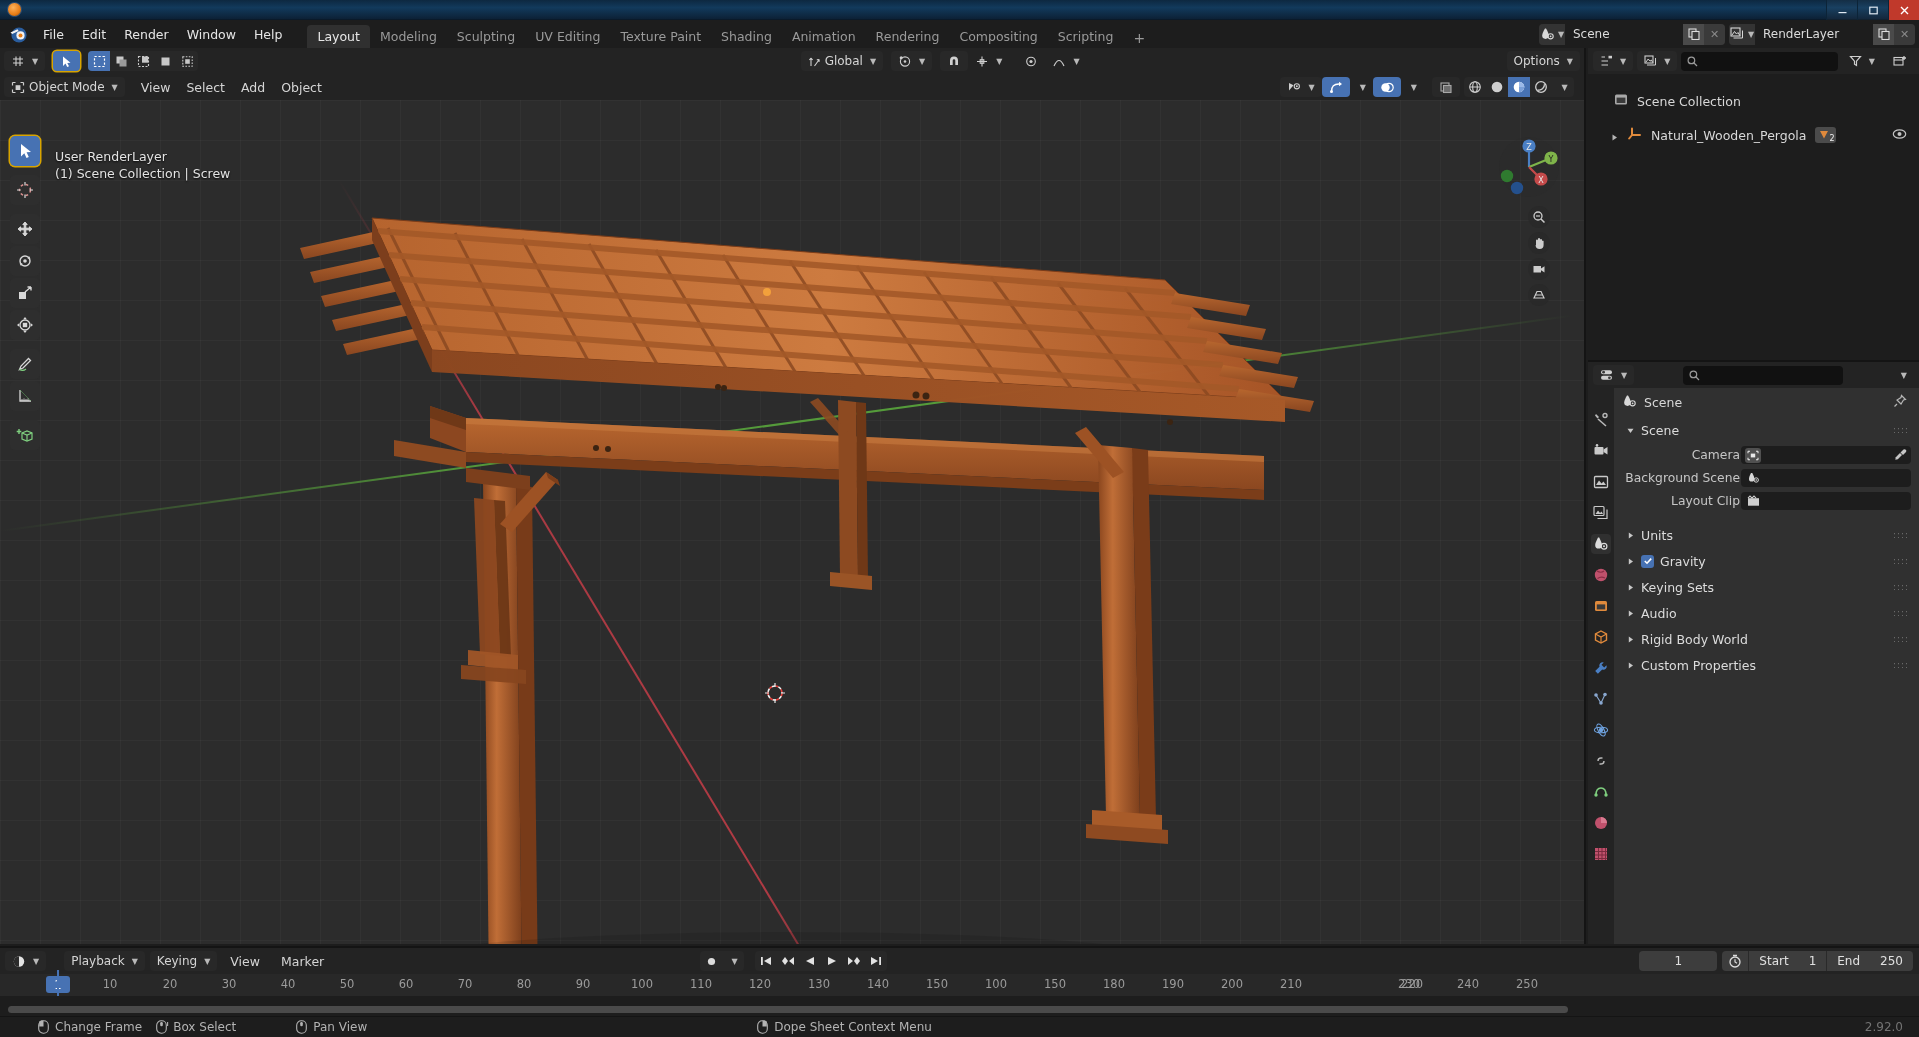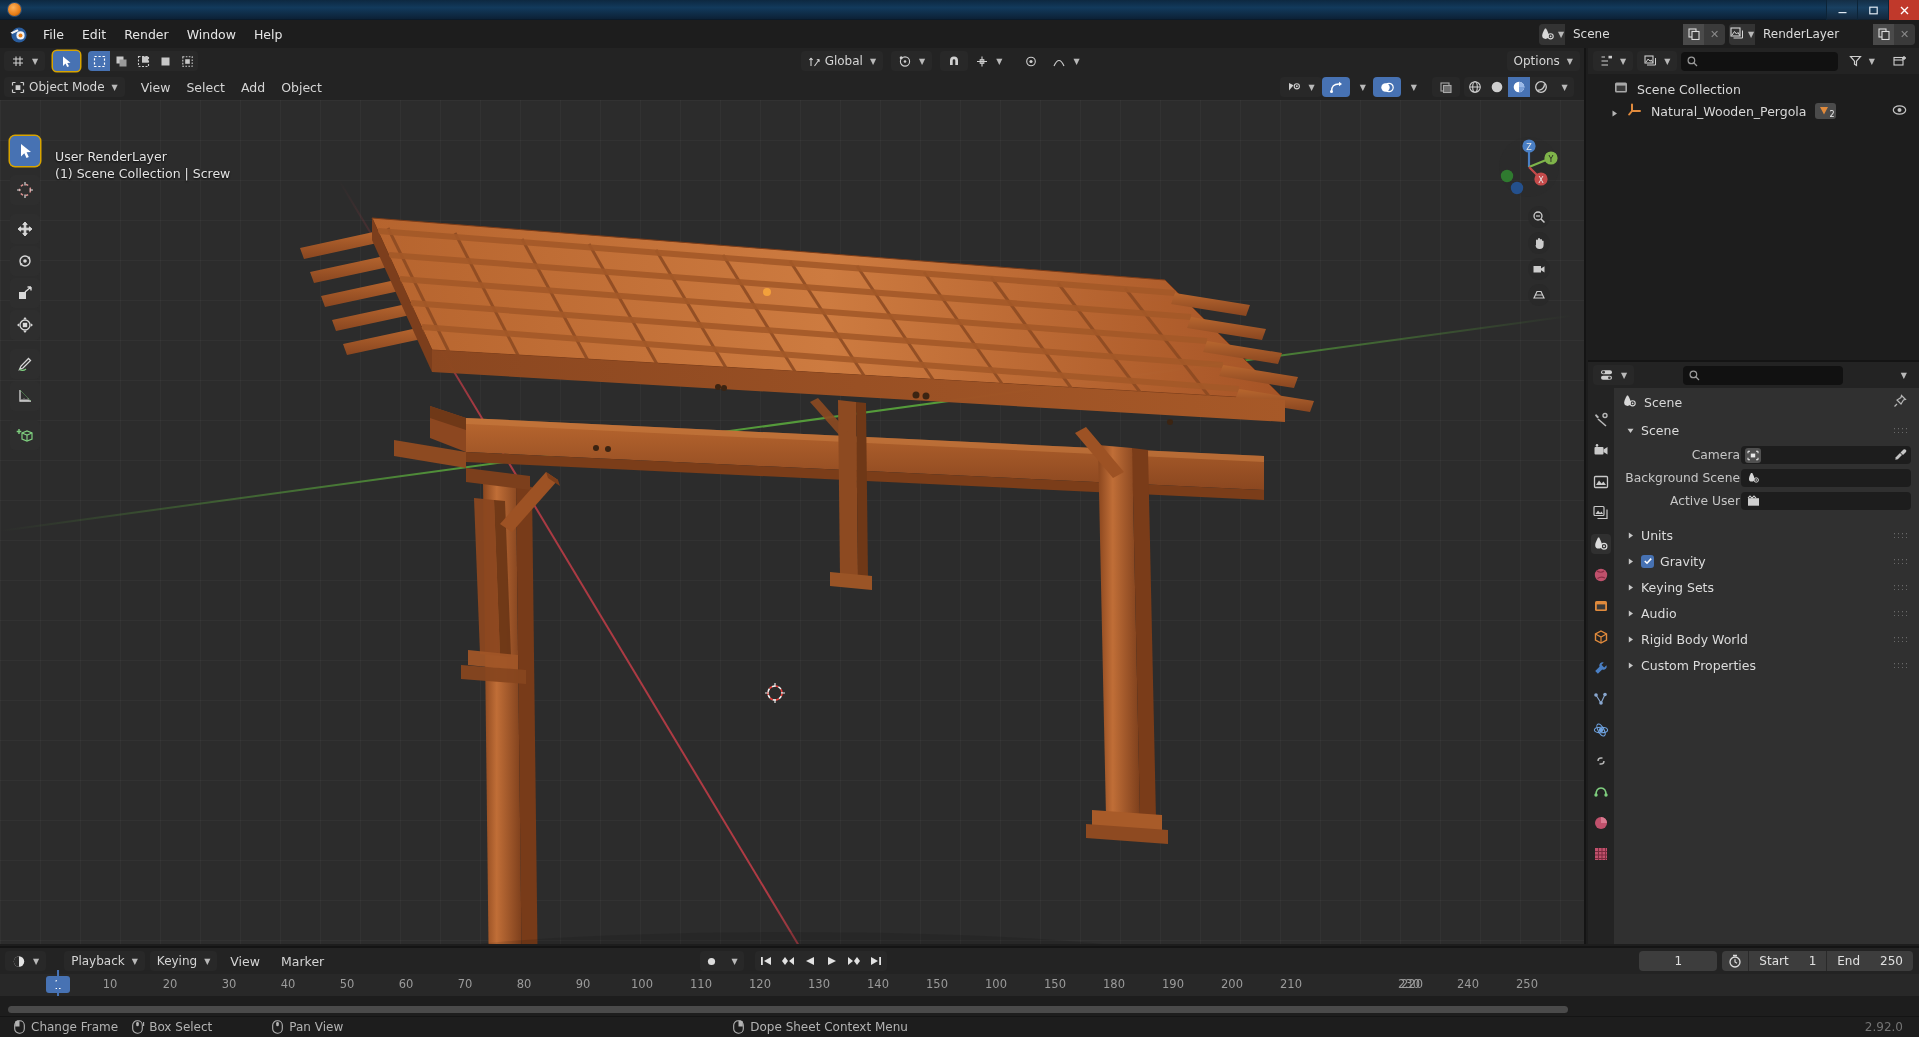--- a/index.html
+++ b/index.html
@@ -86,21 +86,21 @@
   .axisX{position:absolute;background:linear-gradient(90deg,rgba(190,60,70,0) 0%,rgba(190,60,70,.85) 25%,rgba(190,60,70,.9) 75%,rgba(190,60,70,0) 100%);}
   .axisY{position:absolute;background:linear-gradient(90deg,rgba(90,170,60,0) 0%,rgba(90,170,60,.85) 30%,rgba(90,170,60,.9) 75%,rgba(90,170,60,0) 100%);}
 
   .cursor3d{position:absolute;width:20px;height:20px;}
 
   
   .outliner{position:absolute;left:1588px;top:48px;width:331px;height:310px;background:#1d1d1d;}
   .ol-header{height:26px;background:#232323;display:flex;align-items:center;padding:0 5px;gap:4px;}
   .search-box{flex:1;height:19px;background:#111;border-radius:4px;display:flex;align-items:center;padding:0 6px;gap:5px;}
   .ol-body{padding:4px 0 0 0;font-size:12.5px;color:#d2d2d2;}
-  .ol-row{display:flex;align-items:center;height:22px;padding-left:8px;gap:8px;}
+  .ol-row{display:flex;align-items:center;height:22px;padding-left:8px;gap:8px;margin-top:12px;}
   .tri{width:10px;height:10px;display:inline-block;}
   .ol-label{font-size:12.5px;color:#d8d8d8;white-space:nowrap;}
   .ol-eye{margin-left:auto;margin-right:12px;}
   .mod-badge{width:21px;height:16px;border-radius:3px;background:#4b4b4b;display:flex;align-items:center;justify-content:center;position:relative;}
 
   
   .props{position:absolute;left:1588px;top:360px;width:331px;height:584px;background:#1d1d1d;border-top:2px solid #141414;}
   .pr-header{height:26px;background:#232323;display:flex;align-items:center;padding:0 5px;gap:5px;}
   .pr-tabs{position:absolute;left:0;top:26px;width:26px;bottom:0;background:#232323;padding-top:22px;
     display:flex;flex-direction:column;align-items:center;gap:11px;}
@@ -128,21 +128,21 @@
   .tl-ruler{position:relative;height:22px;background:#282828;}
   .tl-tick{position:absolute;top:3px;color:#9b9b9b;font-size:11.5px;transform:translateX(-50%);}
   .tl-playhead{position:absolute;top:2px;height:17px;background:#4772b3;border-radius:3px;color:#fff;font-size:11.5px;
     display:flex;align-items:center;justify-content:center;min-width:24px;transform:translateX(-50%);}
   .tl-track{position:absolute;left:0;top:48px;width:100%;height:20px;background:#1d1d1d;}
   .tl-scroll{position:absolute;left:8px;bottom:3px;height:7px;background:#4a4a4a;border-radius:4px;}
   .tl-playline{position:absolute;top:22px;width:2px;height:26px;background:#4772b3;}
 
   
   .statusbar{position:absolute;left:0;top:1016px;width:1919px;height:21px;background:#1d1d1d;display:flex;align-items:center;
-    color:#b3b3b3;font-size:12px;border-top:1px solid #141414;}
+    color:#b3b3b3;font-size:12px;border-top:1px solid #141414;padding-left:24px;}
   .sb-item{display:flex;align-items:center;gap:6px;margin-left:14px;}
   .sb-ver{margin-left:auto;margin-right:16px;color:#737373;font-size:12px;}
   .mouse-ico{width:11px;height:14px;}
 </style>
 </head>
 <body>
 
 <div class="app">
 
   <div class="titlebar">
@@ -174,20 +174,33 @@
         <circle cx="11.5" cy="9.4" r="2.0" fill="#e87d16"></circle>
         <path d="M1.5 6.5 L8.5 3.2 L9.6 5.1 L3.2 8.1 Z" fill="#f2f2f2"></path>
       </svg>
     </div>
     <div class="menu">
       <div class="menu-item">File</div>
       <div class="menu-item">Edit</div>
       <div class="menu-item">Render</div>
       <div class="menu-item">Window</div>
       <div class="menu-item">Help</div>
+    </div>
+    <div class="ws-tabs">
+      <div class="ws-tab active">Layout</div>
+      <div class="ws-tab">Modeling</div>
+      <div class="ws-tab">Sculpting</div>
+      <div class="ws-tab">UV Editing</div>
+      <div class="ws-tab">Texture Paint</div>
+      <div class="ws-tab">Shading</div>
+      <div class="ws-tab">Animation</div>
+      <div class="ws-tab">Rendering</div>
+      <div class="ws-tab">Compositing</div>
+      <div class="ws-tab">Scripting</div>
+      <div class="ws-plus">+</div>
     </div>
 
     <div class="topbar-right">
       <div class="id-block">
         <div class="id-ico">
           <svg width="15" height="14" viewBox="0 0 15 14">
             <path d="M5 1.5 C3 5 2.2 7 2.2 8.6 A3.3 3.3 0 0 0 8.8 8.6 C8.8 7 8 5 6 1.5 Z" fill="#d8d8d8"></path>
             <circle cx="10.6" cy="9.3" r="2.6" fill="none" stroke="#d8d8d8" stroke-width="1.1"></circle>
             <circle cx="10.6" cy="9.3" r="0.9" fill="#d8d8d8"></circle>
           </svg>
@@ -905,21 +918,21 @@
             <svg width="13" height="12" viewBox="0 0 13 12">
                 <path d="M4 1 C2.5 4 2 5.6 2 6.9 A2.7 2.7 0 0 0 7.4 6.9 C7.4 5.6 6.8 4 5.3 1 Z" fill="#d8d8d8"></path>
                 <circle cx="9.2" cy="8" r="2.2" fill="none" stroke="#d8d8d8" stroke-width="1"></circle>
                 <circle cx="9.2" cy="8" r="0.8" fill="#d8d8d8"></circle>
               </svg>
           </span>
           <span style="flex:1"></span>
         </div>
       </div>
       <div class="pr-row">
-        <span class="pr-lab">Active User</span>
+        <span class="pr-lab">Layout Clip</span>
         <div class="pr-field">
           <span class="pr-fico" style="background:transparent">
             <svg width="13" height="12" viewBox="0 0 13 12">
                 <rect x="1" y="3.2" width="11" height="7.5" fill="#cfcfcf"></rect>
                 <path d="M1 3.2 L3 1 L5 3.2 M5 3.2 L7 1 L9 3.2" stroke="#cfcfcf" stroke-width="1.1" fill="none"></path>
               </svg>
           </span>
           <span style="flex:1"></span>
         </div>
       </div>

